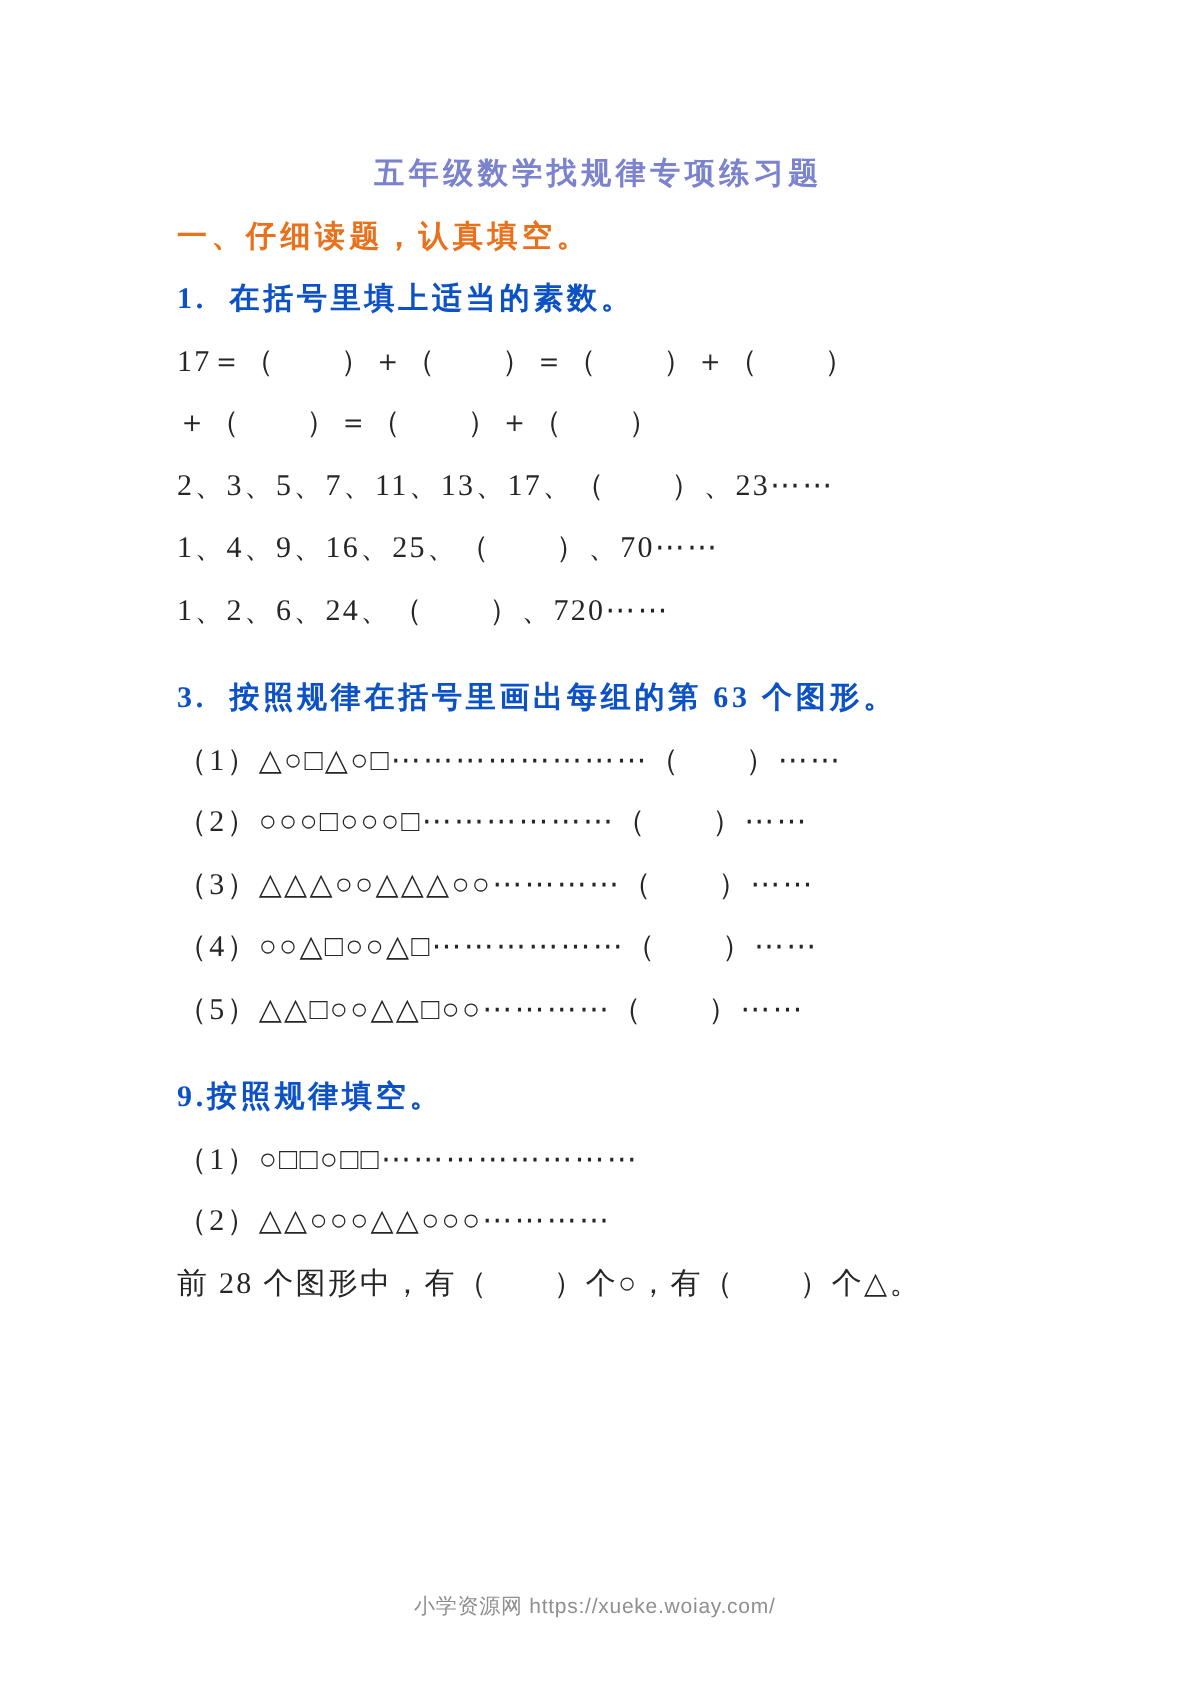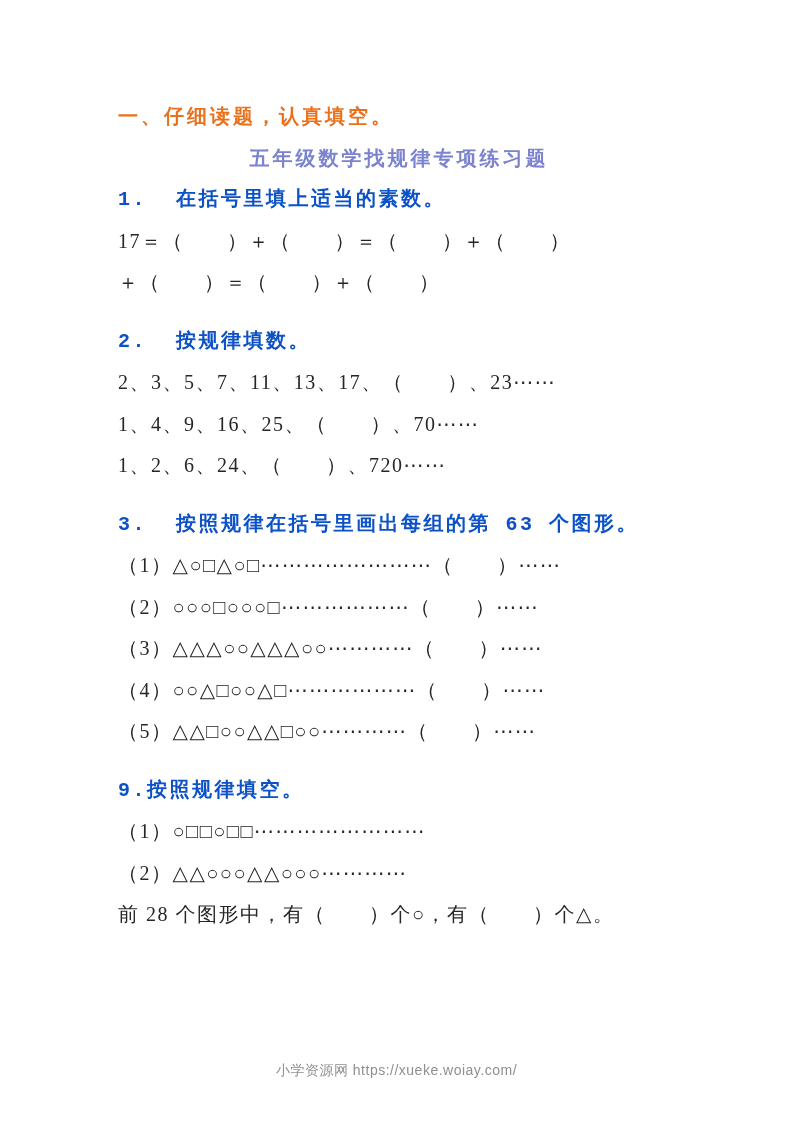--- a/index.html
+++ b/index.html
@@ -34,21 +34,21 @@
     letter-spacing: 3px;
     white-space: normal;
   }
   .section-heading {
     font-family: "Liberation Sans", "DejaVu Sans", sans-serif;
     font-weight: bold;
     color: var(--c-section, #e9711c);
     letter-spacing: 3px;
   }
   .question-heading {
-    font-family: Liberation Mono, monospace;
+    font-family: Liberation Serif, serif;
     font-weight: bold;
     color: var(--c-question, #0c52c6);
     letter-spacing: 2.5px;
   }
   .sec-gap { margin-top: 17px; }
   .footer {
     position: absolute;
     left: 0;
     right: 0;
     top: 1062px;
@@ -58,29 +58,28 @@
     color: #8f8f8f;
     letter-spacing: 0.5px;
   }
 </style>
 </head>
 <body>
 
 <div class="page">
   <div class="content">
 
+    <p class="line doc-title">五年级数学找规律专项练习题</p>
+
     <p class="line section-heading">一、仔细读题，认真填空。</p>
-
-    <p class="line doc-title">五年级数学找规律专项练习题</p>
 
     <p class="line question-heading">1.  在括号里填上适当的素数。</p>
     <p class="line">17＝（　　）＋（　　）＝（　　）＋（　　）</p>
     <p class="line">＋（　　）＝（　　）＋（　　）</p>
 
-    <p class="line question-heading sec-gap">2.  按规律填数。</p>
     <p class="line">2、3、5、7、11、13、17、（　　）、23⋯⋯</p>
     <p class="line">1、4、9、16、25、（　　）、70⋯⋯</p>
     <p class="line">1、2、6、24、（　　）、720⋯⋯</p>
 
     <p class="line question-heading sec-gap">3.  按照规律在括号里画出每组的第 63 个图形。</p>
     <p class="line">（1）△○□△○□⋯⋯⋯⋯⋯⋯⋯⋯（　　）⋯⋯</p>
     <p class="line">（2）○○○□○○○□⋯⋯⋯⋯⋯⋯（　　）⋯⋯</p>
     <p class="line">（3）△△△○○△△△○○⋯⋯⋯⋯（　　）⋯⋯</p>
     <p class="line">（4）○○△□○○△□⋯⋯⋯⋯⋯⋯（　　）⋯⋯</p>
     <p class="line">（5）△△□○○△△□○○⋯⋯⋯⋯（　　）⋯⋯</p>

